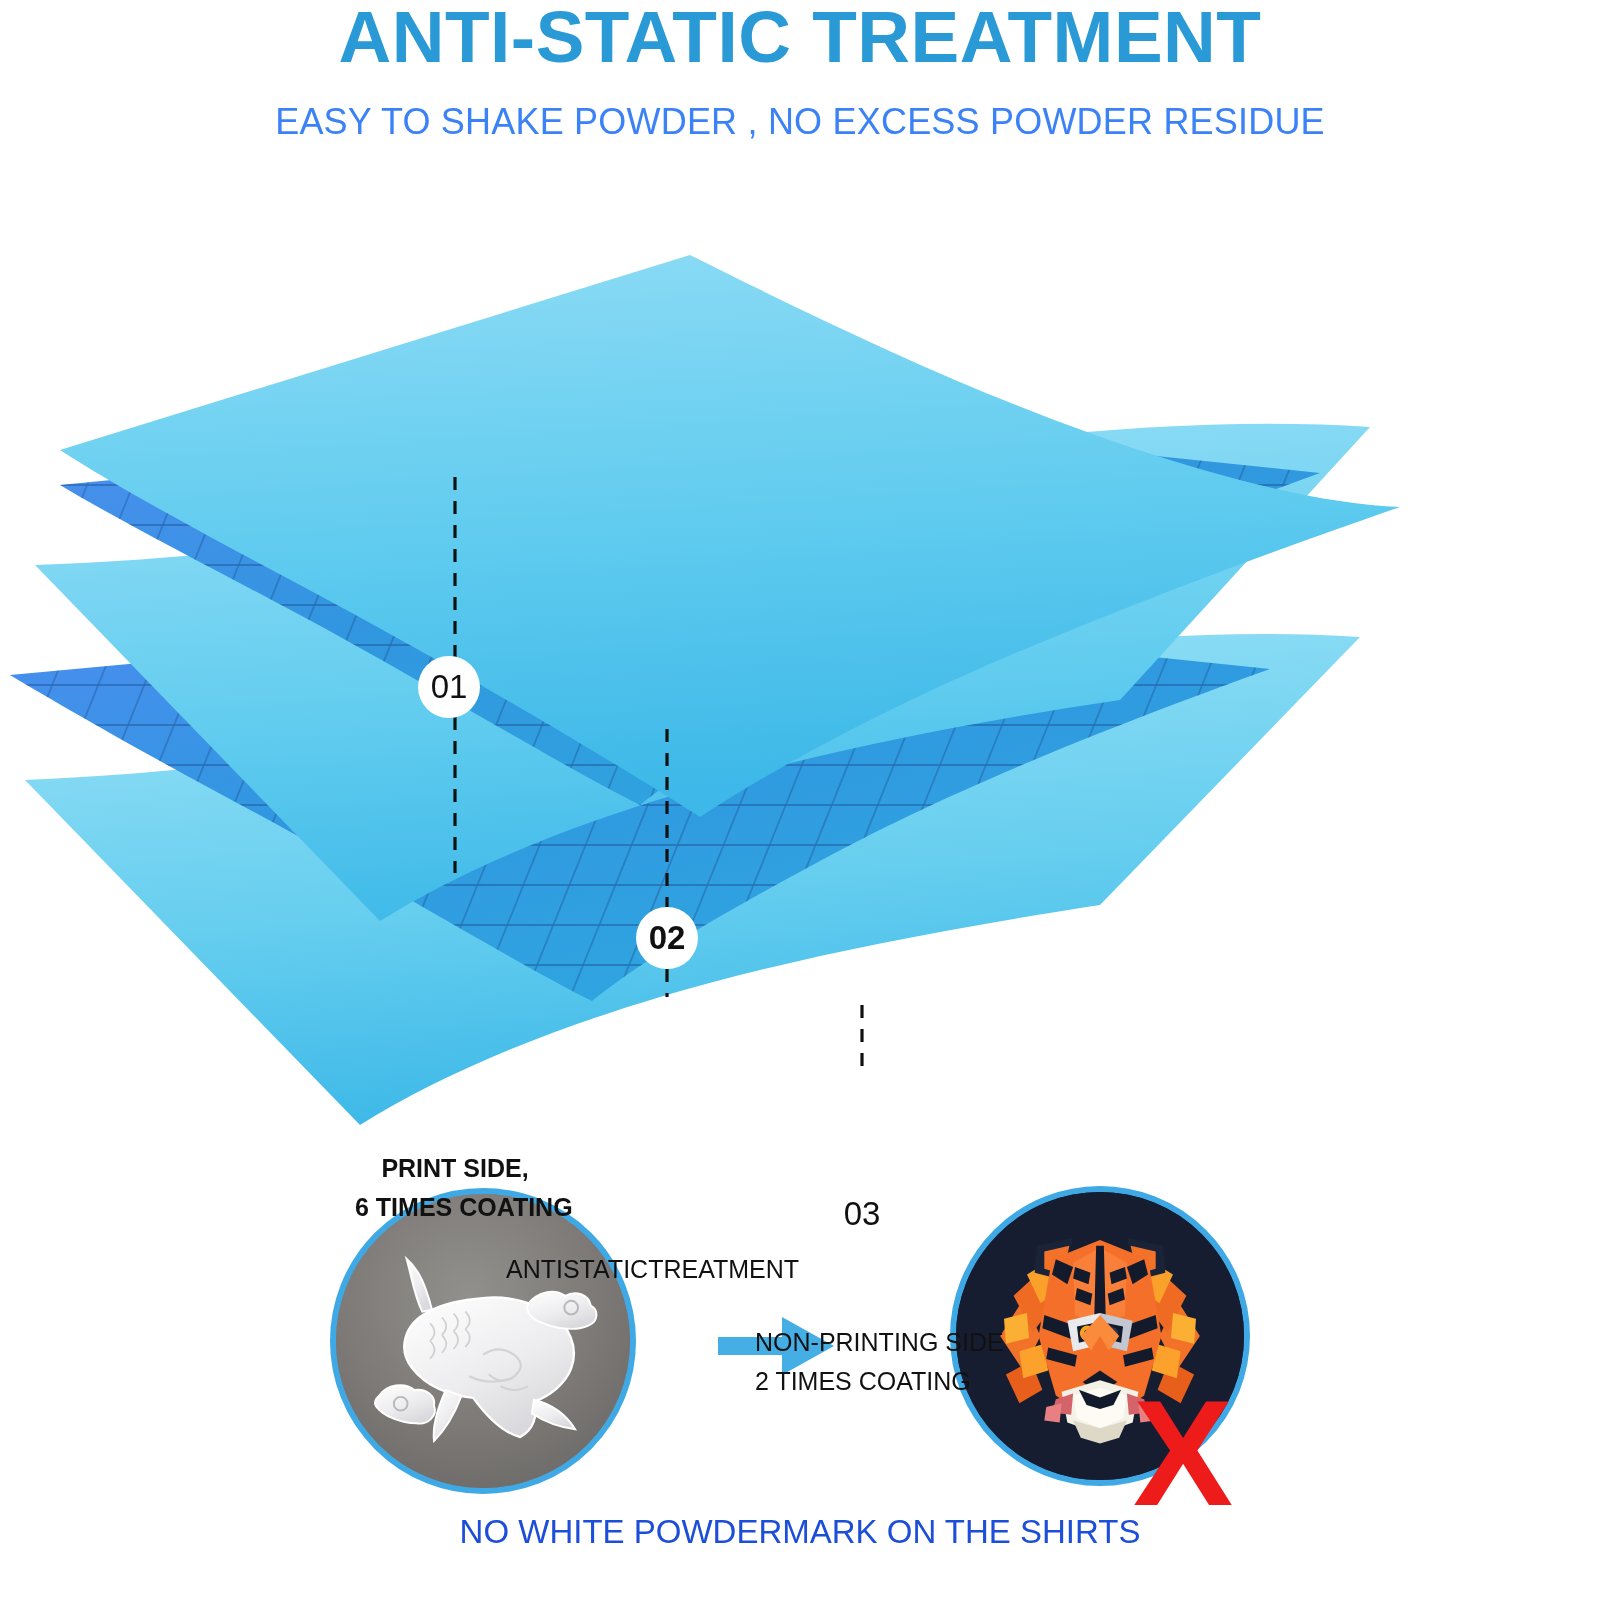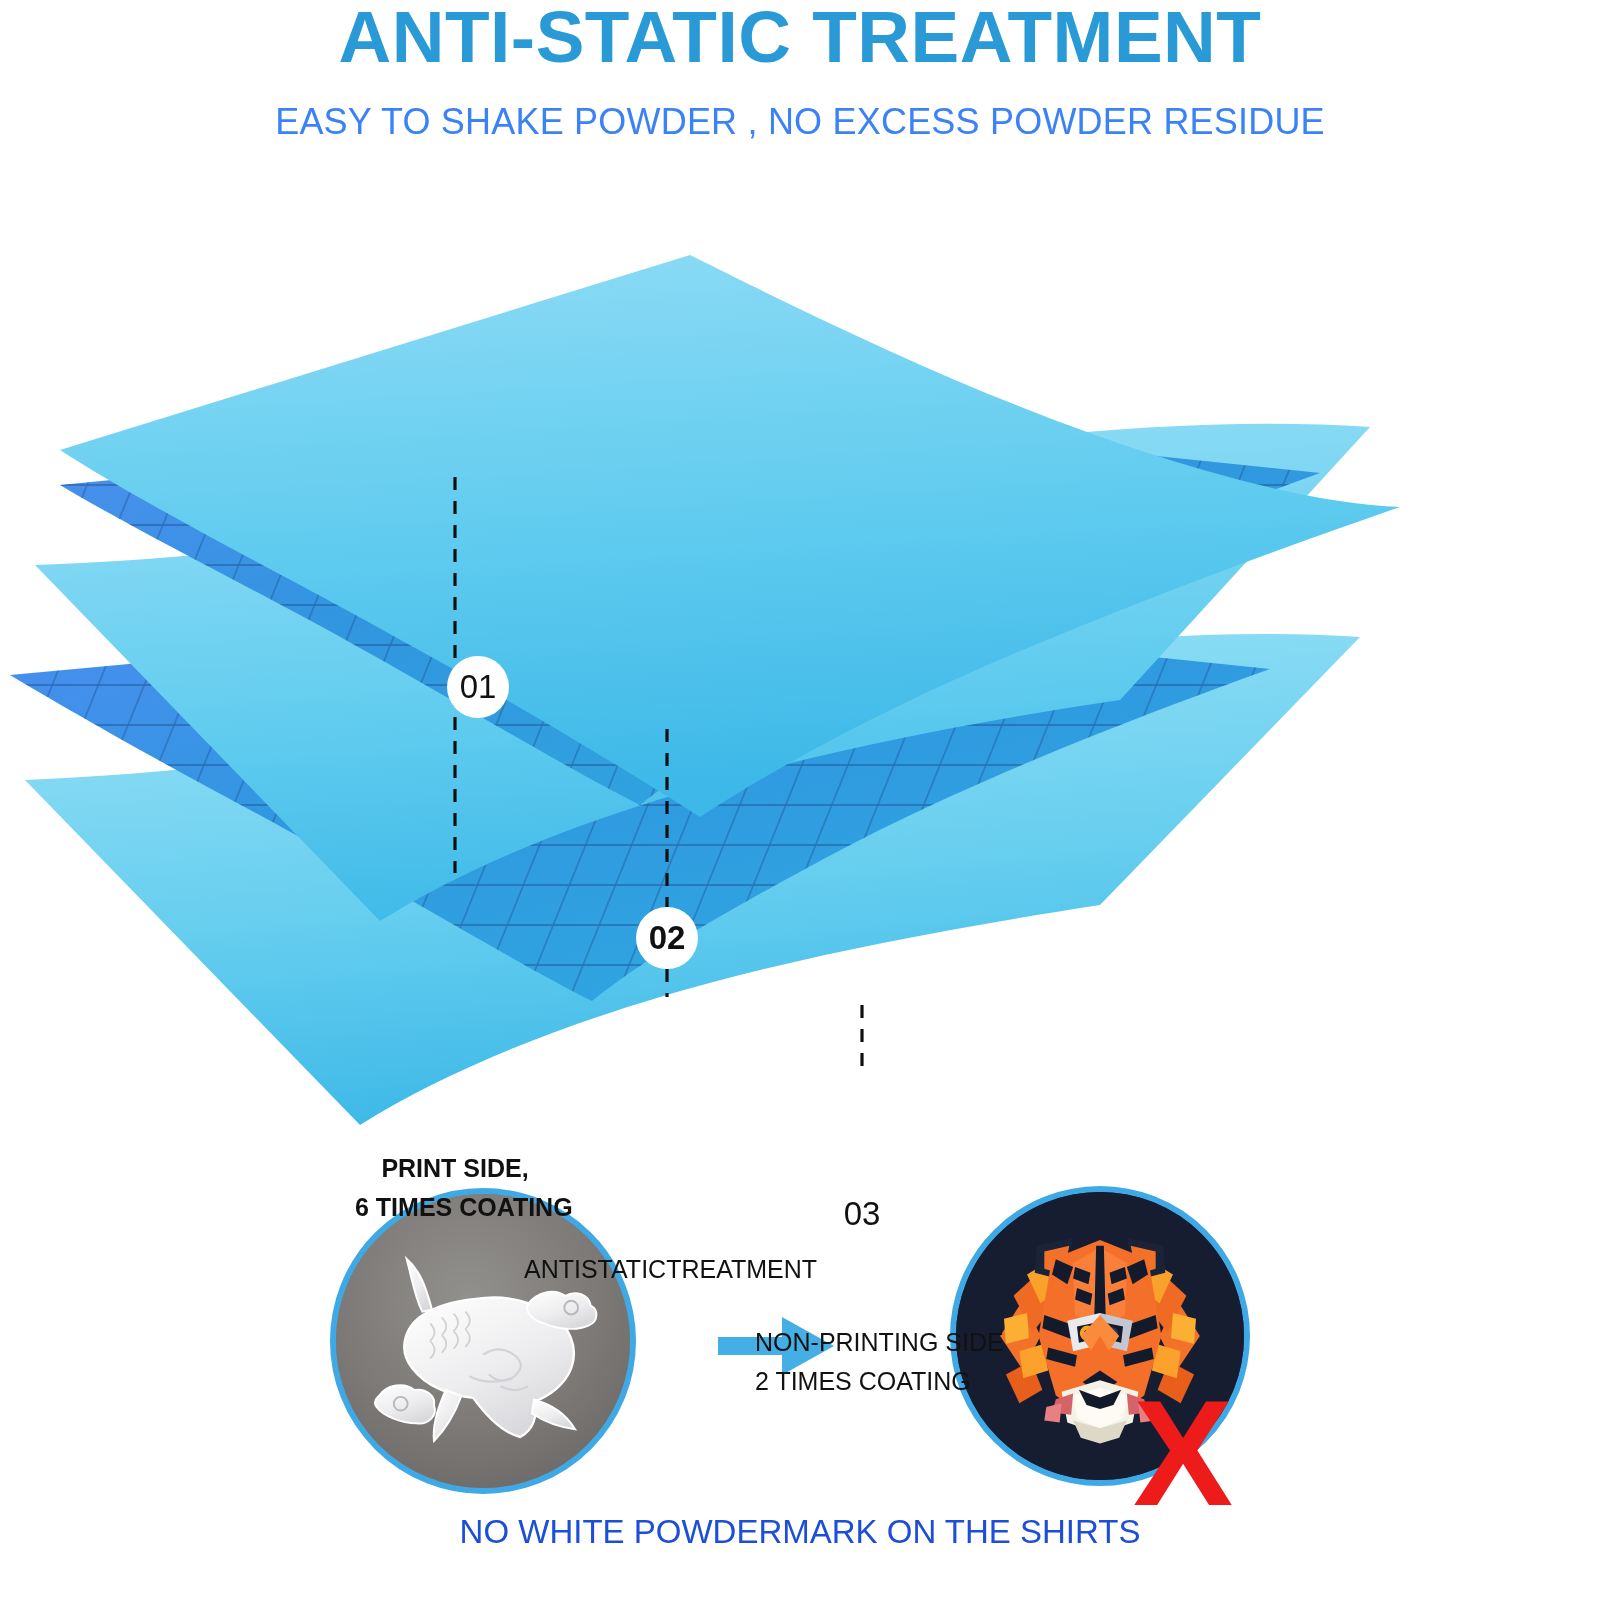--- a/index.html
+++ b/index.html
@@ -64,36 +64,36 @@
     height: 62px;
     border-radius: 50%;
     background: #ffffff;
     display: flex;
     align-items: center;
     justify-content: center;
     font-size: 33px;
     color: #111111;
     z-index: 30;
   }
-  #badge-01 { left: 447px; top: 411px; }
+  #badge-01 { left: 418px; top: 411px; }
   #badge-02 { left: 636px; top: 662px; font-weight: bold; }
   #badge-03 { left: 831px; top: 938px; }
 
   
   .leader-label {
     position: absolute;
     font-size: 25px;
     color: #111111;
     line-height: 1.55;
     text-align: center;
     white-space: nowrap;
     z-index: 30;
   }
   #label-01 { left: 355px; top: 904px; width: 200px; font-weight: bold; }
-  #label-02 { left: 524px; top: 1005px; width: 255px; }
+  #label-02 { left: 506px; top: 1005px; width: 255px; }
   #label-03 { left: 755px; top: 1078px; width: 215px; }
 
   
   #comparison {
     position: absolute;
     top: 1178px;
     left: 0;
     width: 1600px;
     height: 422px;
   }

